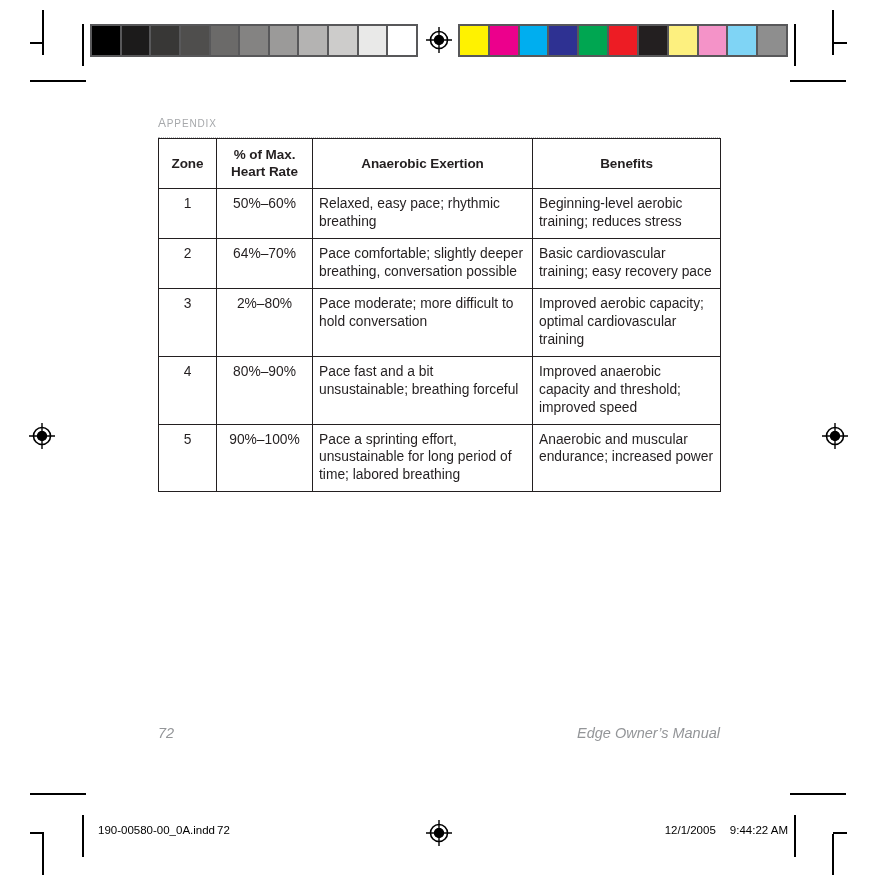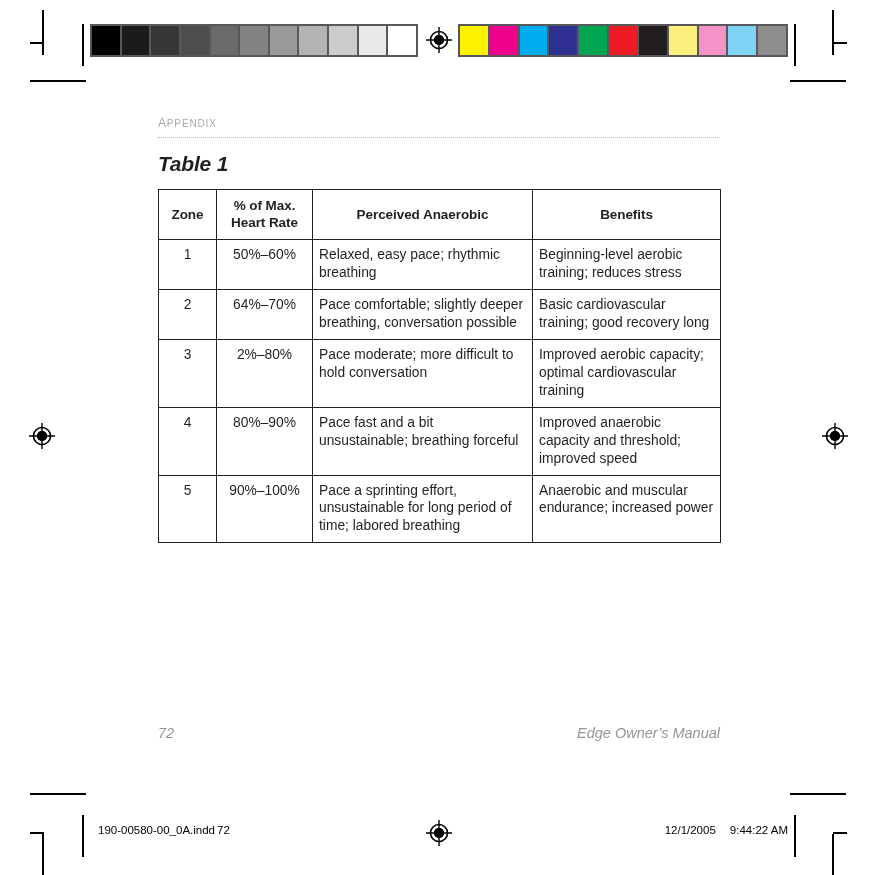--- a/index.html
+++ b/index.html
@@ -244,52 +244,51 @@
       <path d="M13 0 V26 M0 13 H26" stroke="#000" stroke-width="1.4"></path>
       <circle cx="13" cy="13" r="5" fill="#000"></circle>
     </svg>
   </div>
 
   <div class="content">
 
     <div class="appendix-label">Appendix</div>
     <div class="dotted-rule"></div>
 
-    <div class="table-title">Table 1</div>
 
     <table class="zones">
       <colgroup>
         <col class="col-zone">
         <col class="col-pct">
         <col class="col-exert">
         <col class="col-benefit">
       </colgroup>
       <thead>
         <tr>
           <th>Zone</th>
           <th>
             <span>% of Max.</span><br>
             <span>Heart Rate</span>
           </th>
-          <th>Perceived Anaerobic</th>
+          <th>Anaerobic Exertion</th>
           <th>Benefits</th>
         </tr>
       </thead>
       <tbody id="zone-rows">
           <tr>
             <td class="c-zone">1</td>
             <td class="c-pct">50%–60%</td>
             <td class="c-text">Relaxed, easy pace; rhythmic breathing</td>
             <td class="c-text">Beginning-level aerobic training; reduces stress</td>
           </tr>
           <tr>
             <td class="c-zone">2</td>
             <td class="c-pct">64%–70%</td>
             <td class="c-text">Pace comfortable; slightly deeper breathing, conversation possible</td>
-            <td class="c-text">Basic cardiovascular training; good recovery long</td>
+            <td class="c-text">Basic cardiovascular training; easy recovery pace</td>
           </tr>
           <tr>
             <td class="c-zone">3</td>
             <td class="c-pct">2%–80%</td>
             <td class="c-text">Pace moderate; more difficult to hold conversation</td>
             <td class="c-text">Improved aerobic capacity; optimal cardiovascular training</td>
           </tr>
           <tr>
             <td class="c-zone">4</td>
             <td class="c-pct">80%–90%</td>

